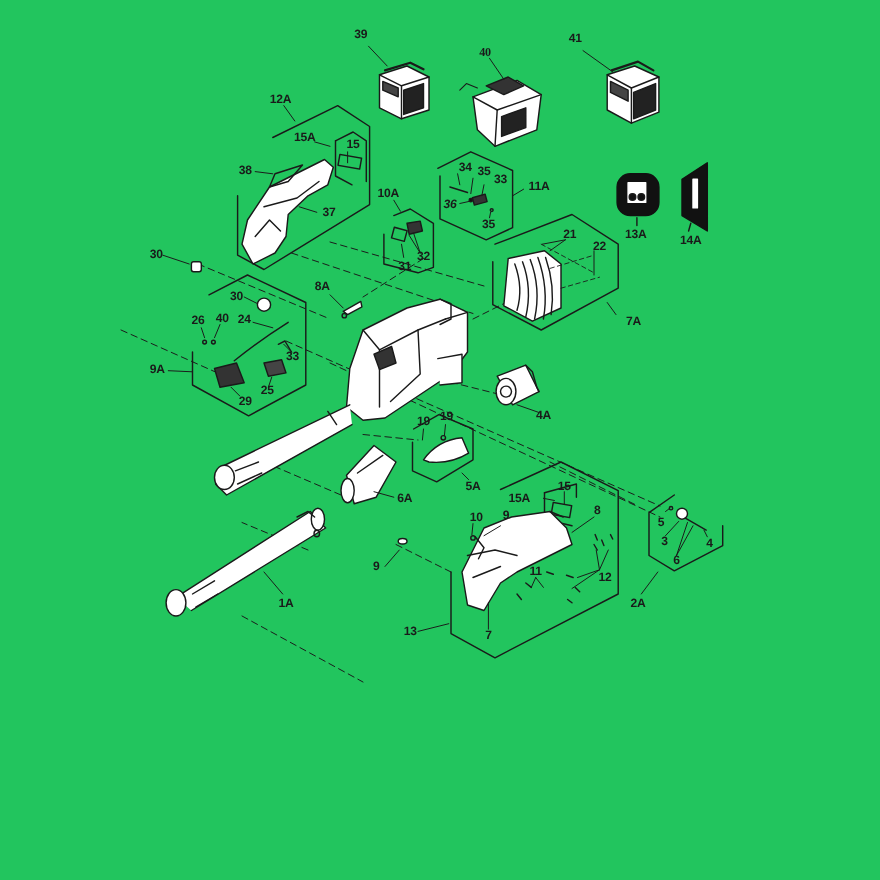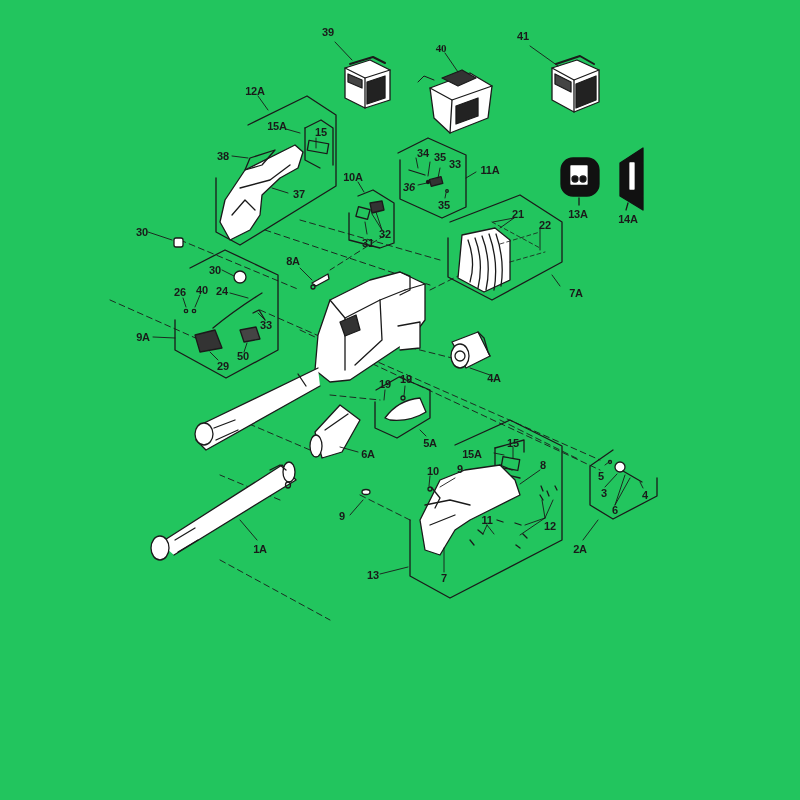--- a/index.html
+++ b/index.html
@@ -307,21 +307,21 @@
   <span class="lbl part" style="left:576px;top:293px;">7A</span>
 
   <span class="lbl part" style="left:142px;top:232px;">30</span>
   <span class="lbl part" style="left:215px;top:270px;">30</span>
   <span class="lbl part" style="left:180px;top:292px;">26</span>
   <span class="lbl part" style="left:202px;top:290px;">40</span>
   <span class="lbl part" style="left:222px;top:291px;">24</span>
   <span class="lbl part" style="left:266px;top:325px;">33</span>
   <span class="lbl part" style="left:143px;top:337px;">9A</span>
   <span class="lbl part" style="left:223px;top:366px;">29</span>
-  <span class="lbl part" style="left:243px;top:356px;">50</span>
+  <span class="lbl part" style="left:243px;top:356px;">25</span>
 
   <span class="lbl part" style="left:293px;top:261px;">8A</span>
   <span class="lbl part" style="left:494px;top:378px;">4A</span>
 
   <span class="lbl part" style="left:385px;top:384px;">19</span>
   <span class="lbl part" style="left:406px;top:379px;">19</span>
   <span class="lbl part" style="left:430px;top:443px;">5A</span>
   <span class="lbl part" style="left:368px;top:454px;">6A</span>
 
   <span class="lbl part" style="left:472px;top:454px;">15A</span>

